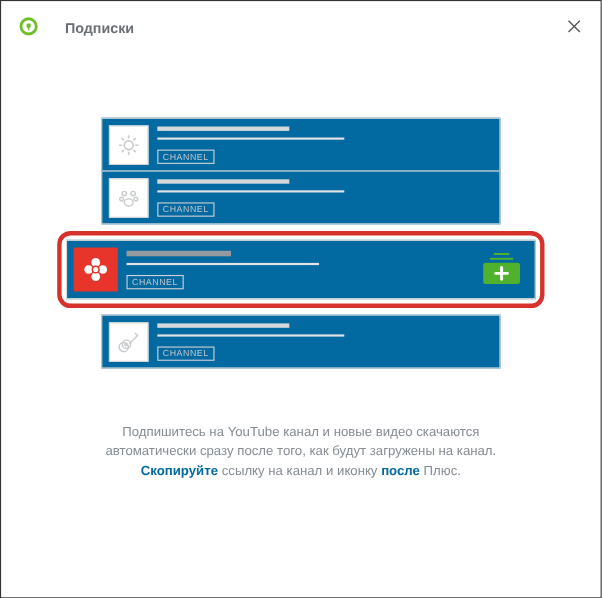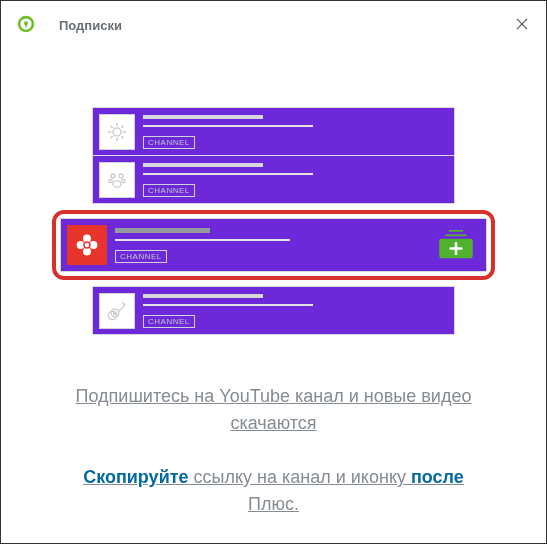--- a/index.html
+++ b/index.html
@@ -41,21 +41,21 @@
   }
   .cards {
     position:relative;
     width:363px;
   }
   .card {
     height:49px;
     border:1px solid #d6d9db;
     display:flex;
     align-items:center;
-    background:#6d28d9;
+    background:#0369a1;
     position:relative;
   }
   .card + .card { margin-top:-1px; }
   .card .thumb {
     width:36px; height:36px;
     border:1px solid #d0d3d6;
     margin:0 8px 0 6px;
     display:flex; align-items:center; justify-content:center;
     flex-shrink:0;
     background:#fff;
@@ -94,25 +94,24 @@
   .download-btn {
     width:40px; height:30px;
     position:relative;
     margin-right:10px;
     flex-shrink:0;
   }
   .download-btn svg { width:100%; height:100%; overflow:visible;}
   .help {
     margin-top:48px;
     text-align:center;
-    font-size:18px;
+    font-size:12px;
     line-height:1.5;
     color:#858c93;
     max-width:430px;
-    text-decoration:underline;
   }
   .help b { font-weight:bold; color:#0369a1;}
 </style>
 </head>
 <body>
 
 <div class="header">
   <span class="logo">
     <svg viewBox="0 0 24 24">
       <circle cx="12" cy="12" r="11" fill="#6fbf2c"></circle>
@@ -215,16 +214,16 @@
         <div class="line1"></div>
         <div class="line2"></div>
         <span class="badge">CHANNEL</span>
       </div>
     </div>
 
   </div>
 
   <div class="help">
     <span>Подпишитесь на YouTube канал и новые видео скачаются</span><br>
-    <br>
+    <span>автоматически сразу после того, как будут загружены на канал.</span><br>
     <b>Скопируйте</b><span> ссылку на канал и иконку </span><b>после</b><span> Плюс.</span>
   </div>
 </div>
 
 </body></html>

